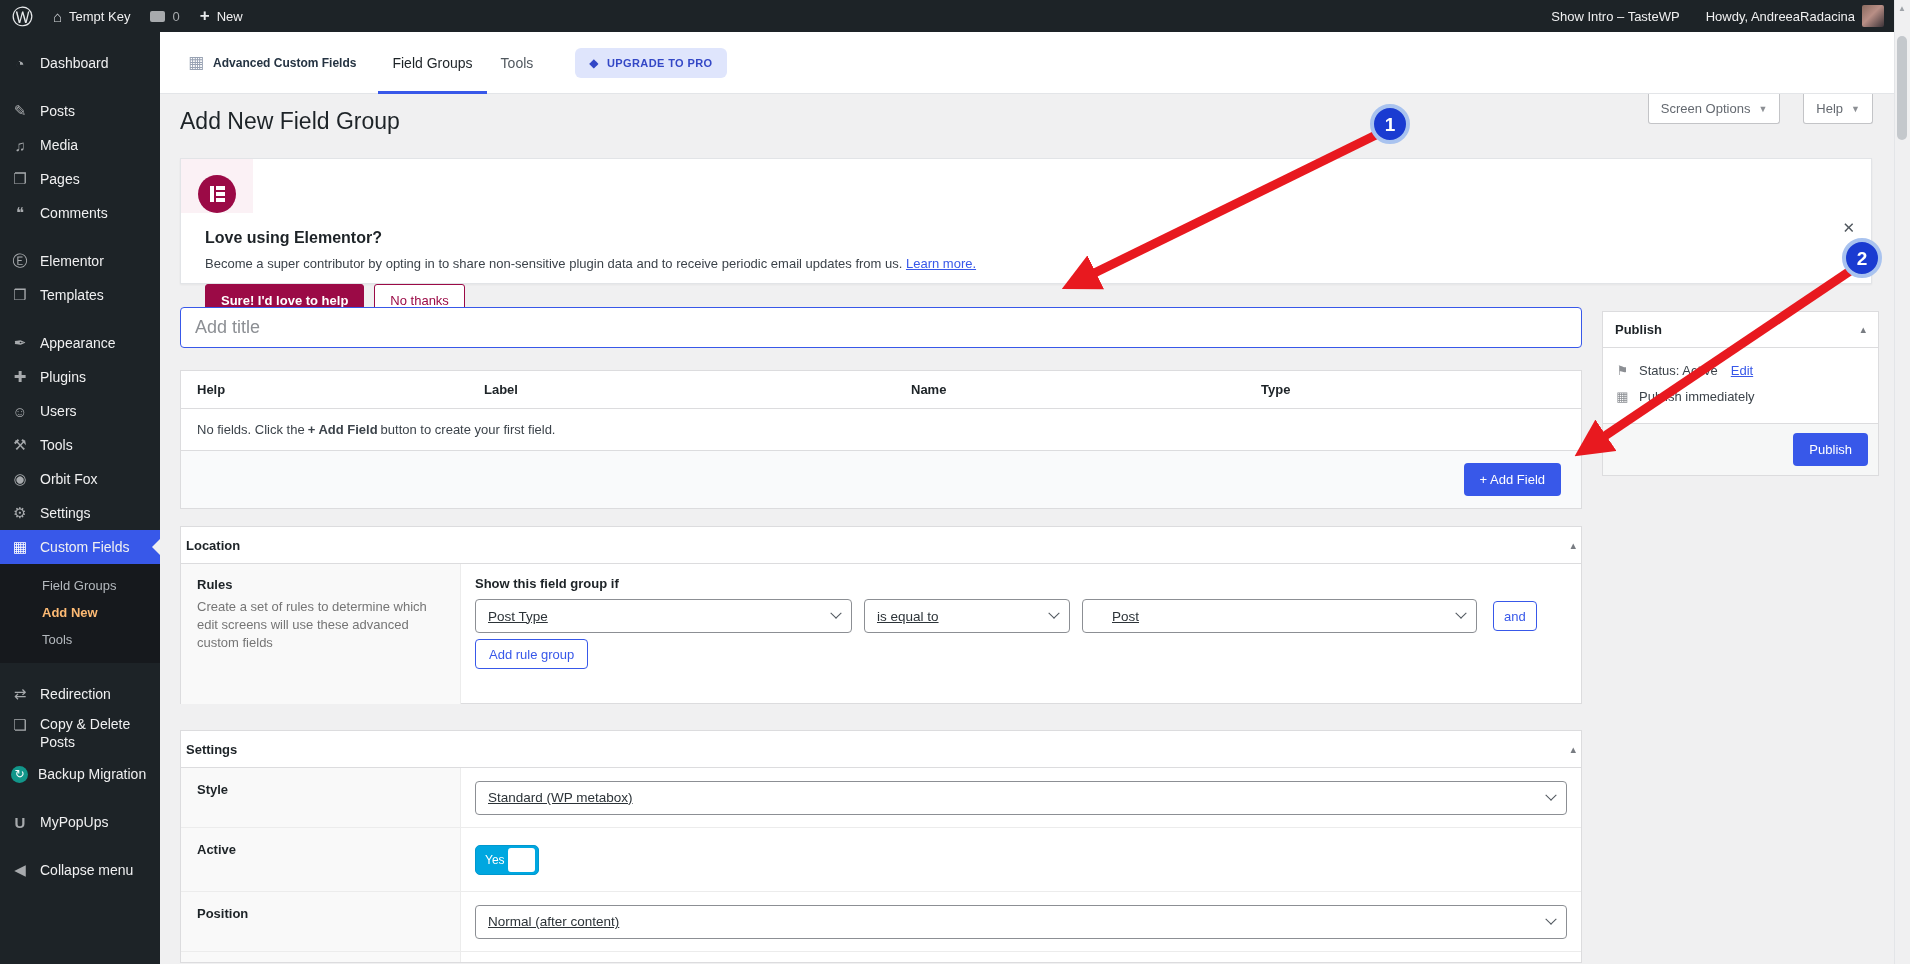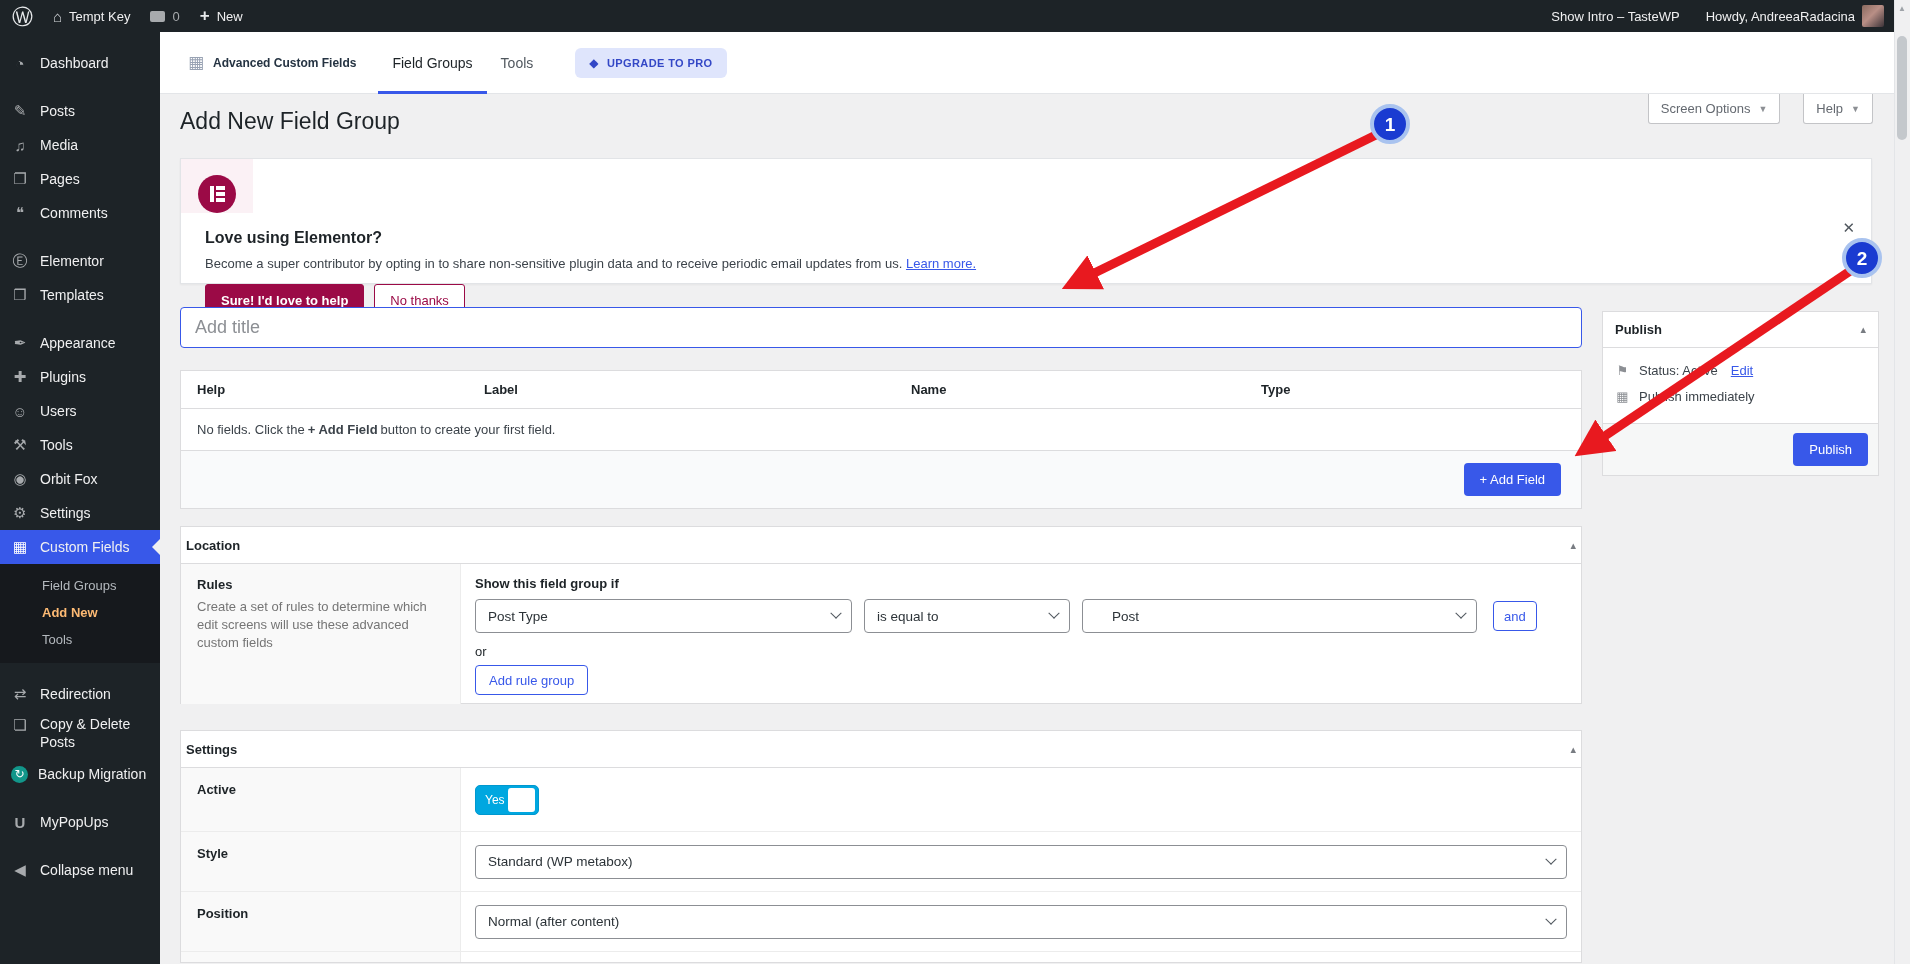--- a/index.html
+++ b/index.html
@@ -116,21 +116,21 @@
   
   #location-panel { left:180px; top:526px; width:1402px; height:178px; }
   .loc-body { display:flex; height:140px; }
   .rule-col { width:280px; flex:none; background:#f9f9f9; border-right:1px solid #ececec; padding:13px 16px; }
   .rule-title { font-weight:700; font-size:13px; color:#1d2327; }
   .rule-help { margin-top:6px; color:#757575; font-size:13px; line-height:1.4; }
   .loc-main { flex:1; padding:12px 14px; }
   .showif { font-weight:700; font-size:13px; color:#1d2327; }
   .sel-row { display:flex; align-items:center; gap:12px; margin-top:8px; }
   .sel { height:34px; background:#fff; border:1px solid #8c8f94; border-radius:4px; display:flex;
-    align-items:center; justify-content:space-between; padding:0 11px 0 12px; font-size:13.5px; color:#2c3338; cursor:pointer; }
+    align-items:center; justify-content:space-between; padding:0 11px 0 12px; font-size:13.5px; color:#2c3338; cursor:pointer;text-decoration:underline; }
   .sel-1 { width:377px; } .sel-2 { width:206px; } .sel-3 { width:395px;padding-left:29px; }
   .chev { width:8px; height:8px; border-right:1.6px solid #50575e; border-bottom:1.6px solid #50575e;
     transform:rotate(45deg) translate(-2px,-2px); flex:none; margin-left:10px; }
   .btn-outline { background:#fff; border:1px solid #3858e9; color:#3858e9; border-radius:4px;
     font-size:13px; padding:0 10px; height:30px; cursor:pointer; font-family:inherit; }
   .and-btn { margin-left:4px; }
   .or-label { margin-top:11px; font-size:13px; color:#1d2327; }
   .add-rule { margin-top:6px; height:30px; padding:4px 13px; }
 
   
@@ -372,46 +372,45 @@
         <div class="sel sel-2">
           <span>is equal to</span>
           <span class="chev"></span>
         </div>
         <div class="sel sel-3">
           <span>Post</span>
           <span class="chev"></span>
         </div>
         <button class="btn-outline and-btn">and</button>
       </div>
-      <div class="or-label">or</div>
       <button class="btn-outline add-rule">Add rule group</button>
     </div>
   </div>
 </div>
 
 <div id="settings-panel" class="panel">
   <div class="panel-head">
     <span>Settings</span>
     <span class="caret">▴</span>
+  </div>
+  <div class="srow row-h60">
+    <div class="srow-label">Style</div>
+    <div class="srow-field">
+      <div class="sel sel-full">
+        <span>Standard (WP metabox)</span>
+        <span class="chev"></span>
+      </div>
+    </div>
   </div>
   <div class="srow row-active">
     <div class="srow-label">Active</div>
     <div class="srow-field">
       <div class="toggle">
         <span class="toggle-on">Yes</span>
         <span class="knob"></span>
-      </div>
-    </div>
-  </div>
-  <div class="srow row-h60">
-    <div class="srow-label">Style</div>
-    <div class="srow-field">
-      <div class="sel sel-full">
-        <span>Standard (WP metabox)</span>
-        <span class="chev"></span>
       </div>
     </div>
   </div>
   <div class="srow row-h60">
     <div class="srow-label">Position</div>
     <div class="srow-field">
       <div class="sel sel-full">
         <span>Normal (after content)</span>
         <span class="chev"></span>
       </div>

